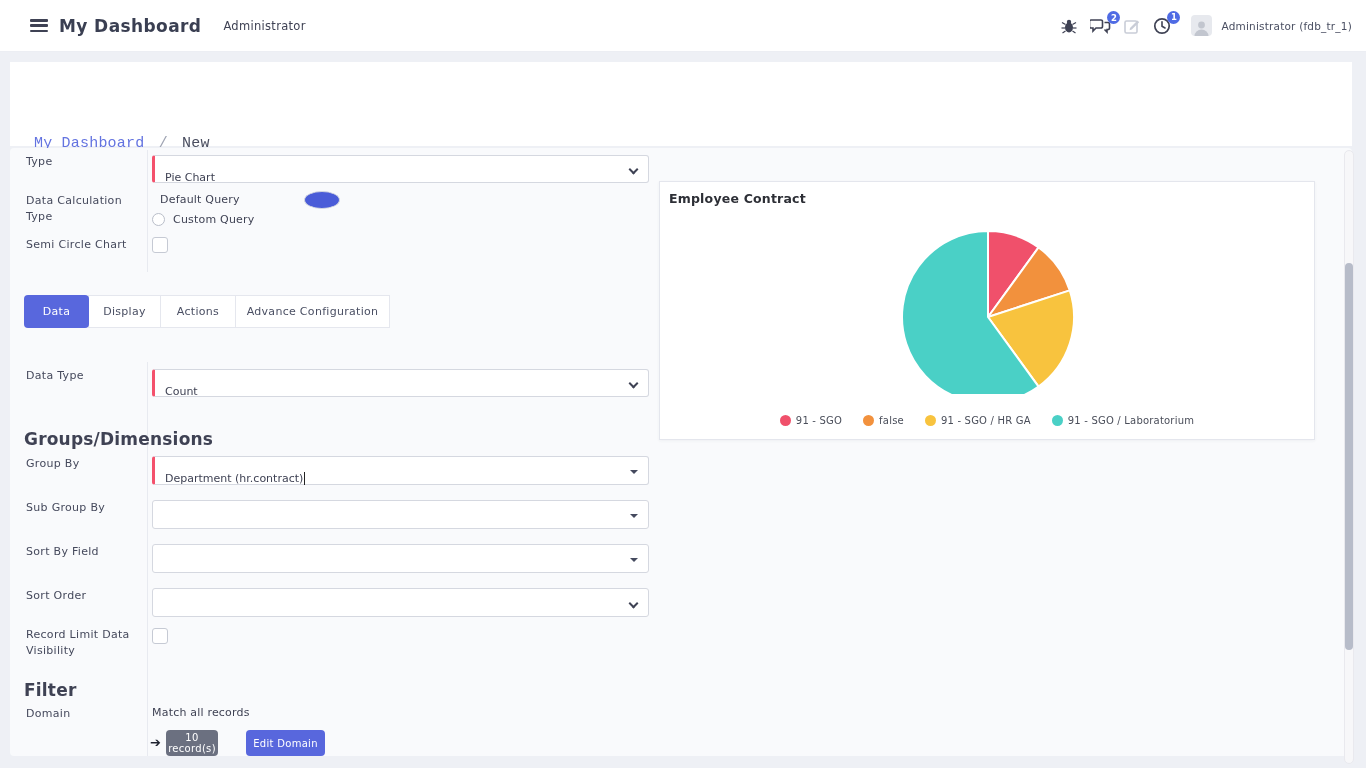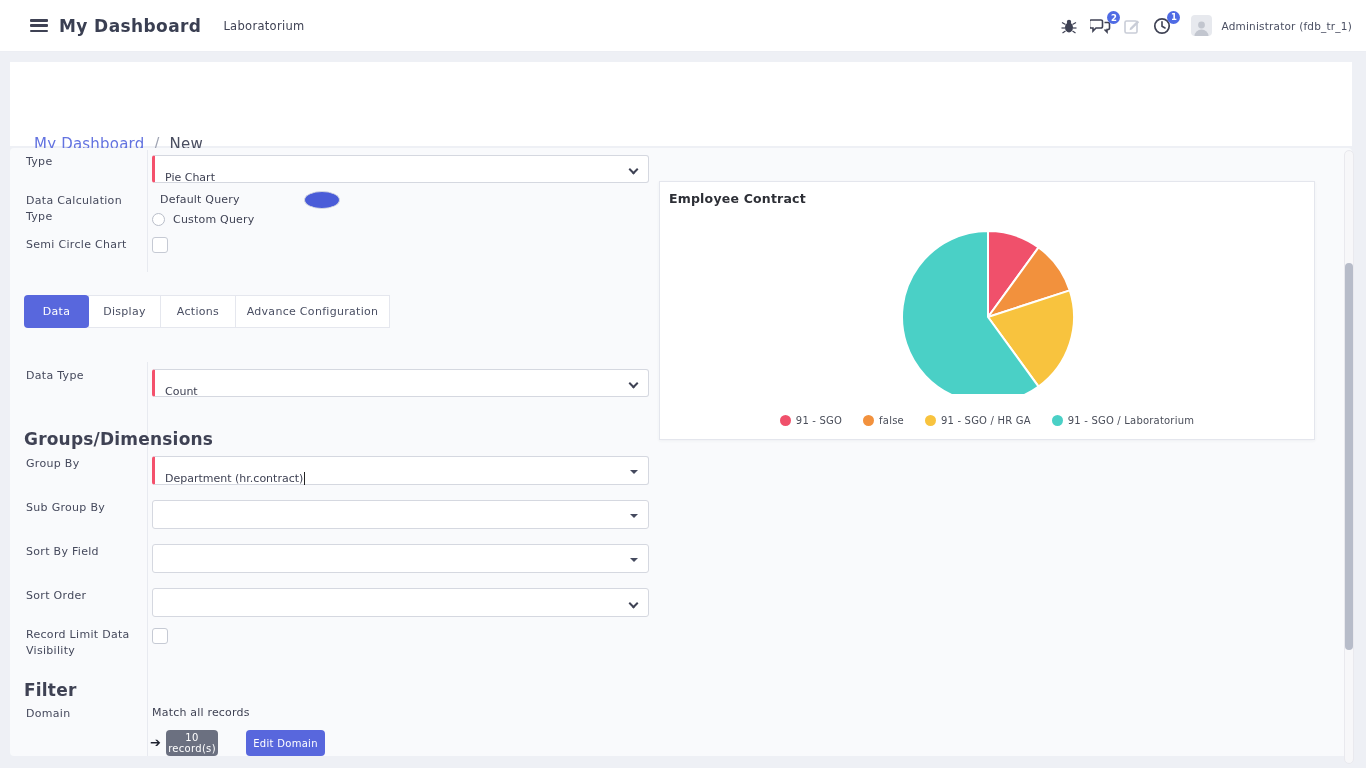--- a/index.html
+++ b/index.html
@@ -13,21 +13,21 @@
   .hamburger span { height:2.5px; background:#3f4254; border-radius:1px; }
   .app-title { font-size:17px; font-weight:700; color:#3a3f52; letter-spacing:.4px; margin-left:11px; }
   .menu-item { font-size:11.5px; color:#3f4254; margin-left:22px; letter-spacing:.3px; cursor:pointer; }
   .topbar-right { display:flex; align-items:center; }
   .tb-icon { position:relative; margin-left:13px; display:flex; align-items:center; cursor:pointer; }
   .badge { position:absolute; top:-6px; right:-9px; min-width:13px; height:13px; border-radius:7px; background:#4f6be4; color:#fff; font-size:8.5px; display:flex; align-items:center; justify-content:center; padding:0 3px; font-weight:700; }
   .avatar { width:21px; height:21px; border-radius:4px; background:#e7e9ee; margin-left:20px; display:flex; align-items:flex-end; justify-content:center; overflow:hidden; }
   .user-name { font-size:10.5px; color:#4a4f62; margin-left:9px; letter-spacing:.2px; white-space:nowrap; }
 
   
-  .crumb-card { position:absolute; left:10px; top:62px; width:1342px; height:84px; background:#fff; border-radius:0; }
+  .crumb-card { position:absolute; left:10px; top:62px; width:1342px; height:84px; background:#fff; border-radius:0;font-family:Liberation Mono, monospace; }
   .crumbs { position:absolute; left:24px; top:73px; font-size:15px; letter-spacing:.2px; }
   .crumb-link { color:#6373e0; cursor:pointer; }
   .crumb-sep { color:#9ea3b2; margin:0 5px; }
   .crumb-current { color:#4a4e60; }
   .btn { border:none; border-radius:4px; color:#fff; font-size:11px; font-family:inherit; letter-spacing:.3px; cursor:pointer; }
   .btn-save { position:absolute; left:24px; top:102px; width:52px; height:28px; background:#5867dd; }
   .btn-discard { position:absolute; left:81px; top:102px; width:56px; height:28px; background:#ee6a6e; }
 
   
   .main-panel { position:absolute; left:10px; top:148px; width:1342px; height:608px; background:#f9fafc; border-radius:4px; }
@@ -74,21 +74,21 @@
 <body>
 
 <div class="topbar">
   <div class="topbar-left">
     <div class="hamburger">
         <span></span>
         <span></span>
         <span></span>
       </div>
     <div class="app-title">My Dashboard</div>
-    <div class="menu-item">Laboratorium</div>
+    <div class="menu-item">Administrator</div>
   </div>
   <div class="topbar-right">
     <div class="tb-icon">
       <svg width="16" height="16" viewBox="0 0 16 16">
         <ellipse cx="8" cy="9.5" rx="4" ry="5" fill="#3f4254"></ellipse>
         <circle cx="8" cy="4" r="2.2" fill="#3f4254"></circle>
         <g stroke="#3f4254" stroke-width="1.2">
           <line x1="4.5" y1="6.5" x2="1" y2="4.5"></line>
             <line x1="11.5" y1="6.5" x2="15" y2="4.5"></line>
           <line x1="4" y1="10" x2="0.5" y2="10"></line>

